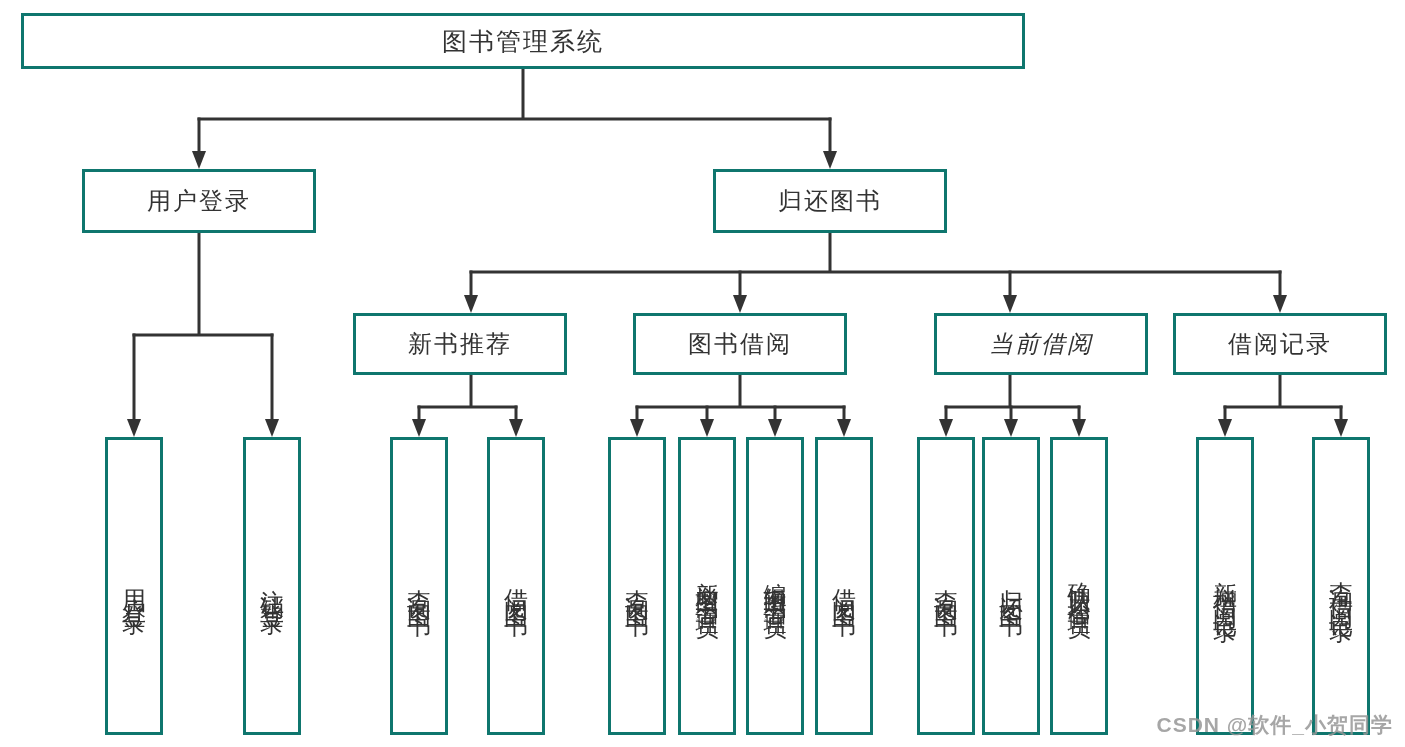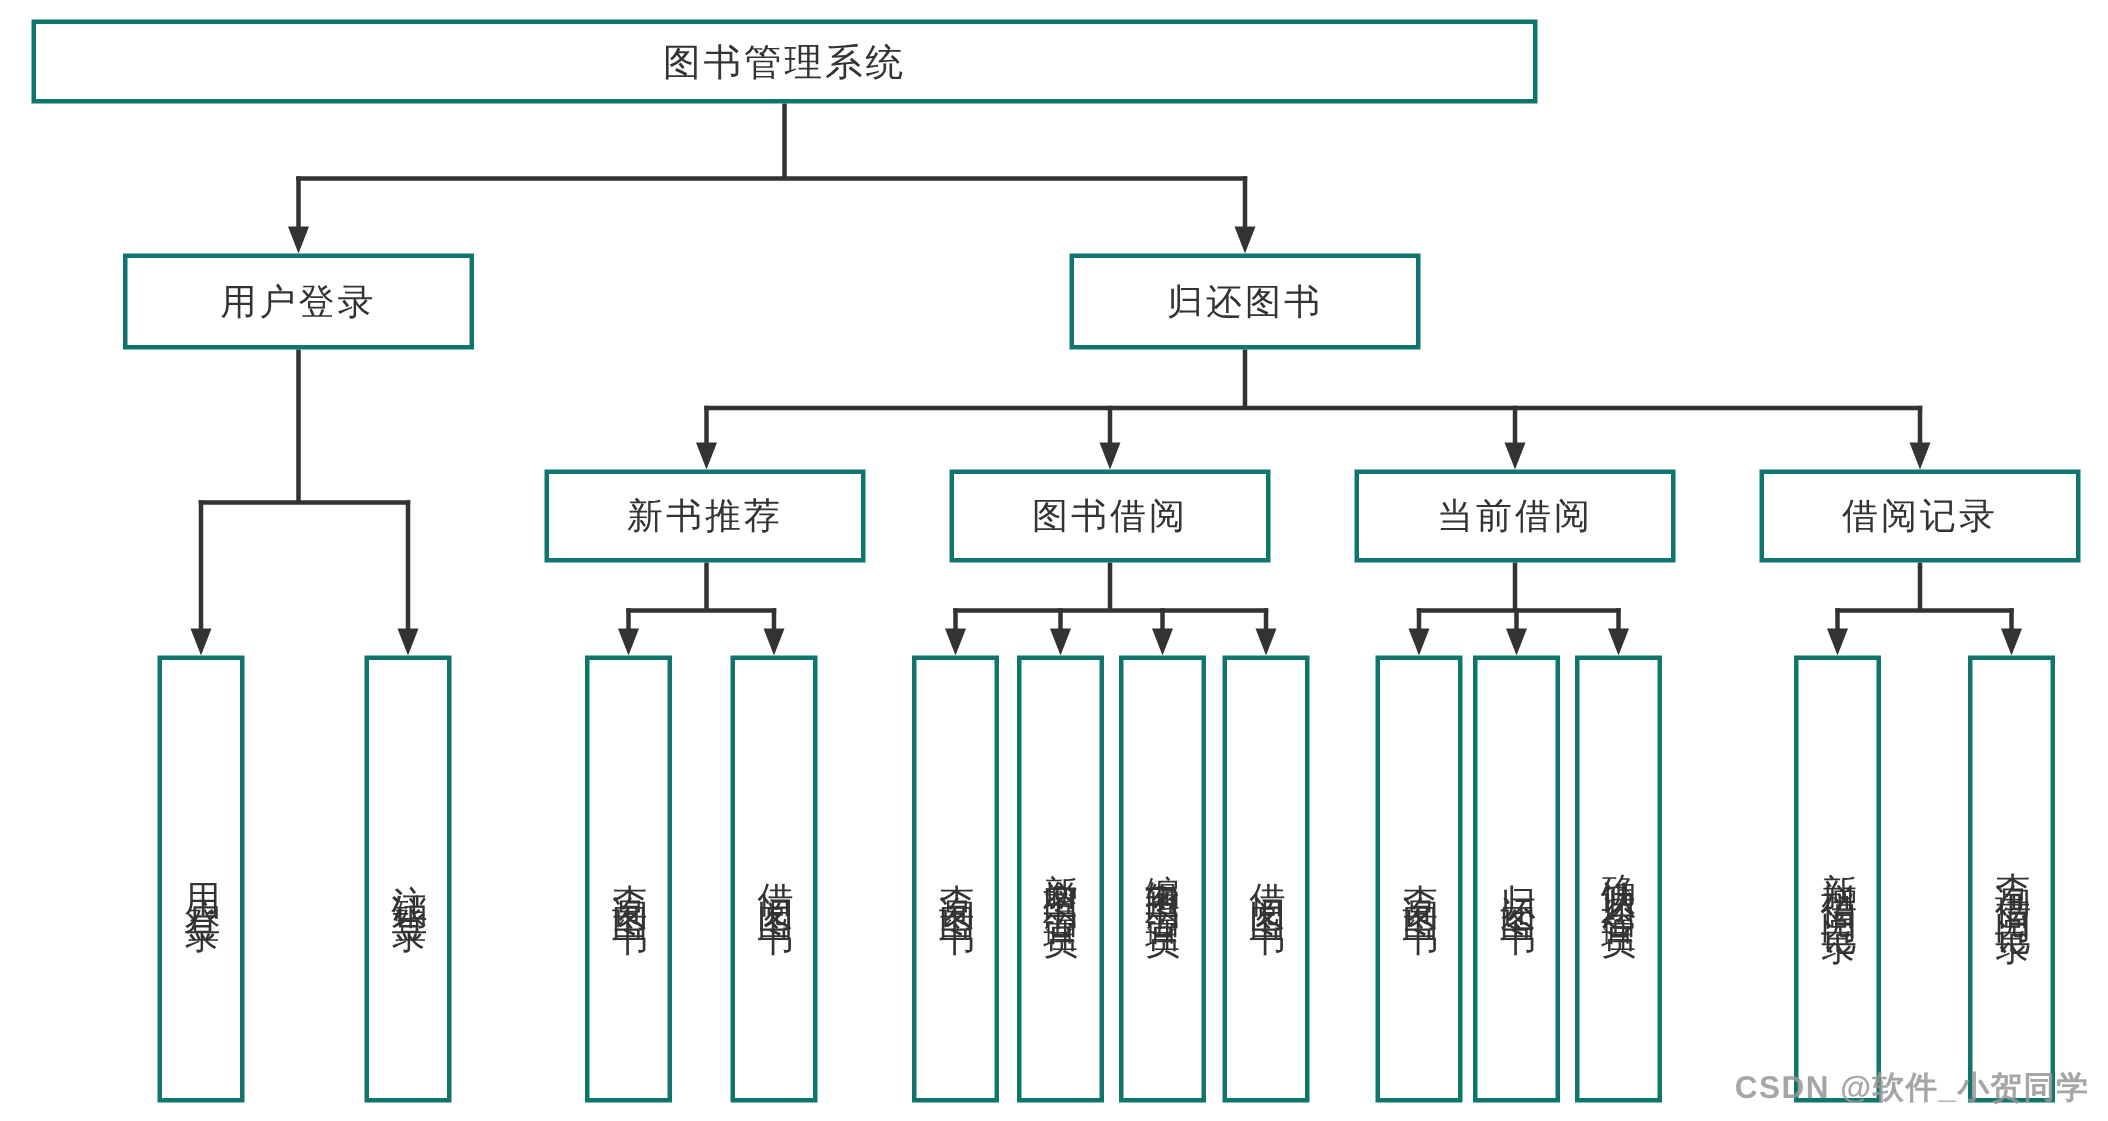--- a/index.html
+++ b/index.html
@@ -16,23 +16,23 @@
 
   .root-node  { left:21px;  top:13px;  width:1004px; height:56px; }
   .root-node .lbl { font-size:25px; letter-spacing:2px; }
 
   .l2 { top:169px; width:234px; height:64px; }
   .n-login { left:82px; }
   .n-mgmt  { left:713px; }
   .l2 .lbl { font-size:24px; letter-spacing:2px; }
 
   .l3 { top:313px; width:214px; height:62px; }
-  .n-newbook { left:363px; }
+  .n-newbook { left:353px; }
   .n-borrow  { left:633px; }
-  .n-current { left:903px; }
+  .n-current { left:934px;font-style:italic; }
   .n-records { left:1173px; }
   .l3 .lbl { font-size:24px; letter-spacing:2px; }
 
   .leaf { top:437px; width:58px; height:298px; }
   .leaf .lbl {
     writing-mode:vertical-rl; text-orientation:mixed;
     font-size:24px; letter-spacing:8px; line-height:1;
   }
   .leaf .lbl.long { font-size:23px; letter-spacing:5px; }
   .x1  { left:105px; }  .x2  { left:243px; }

